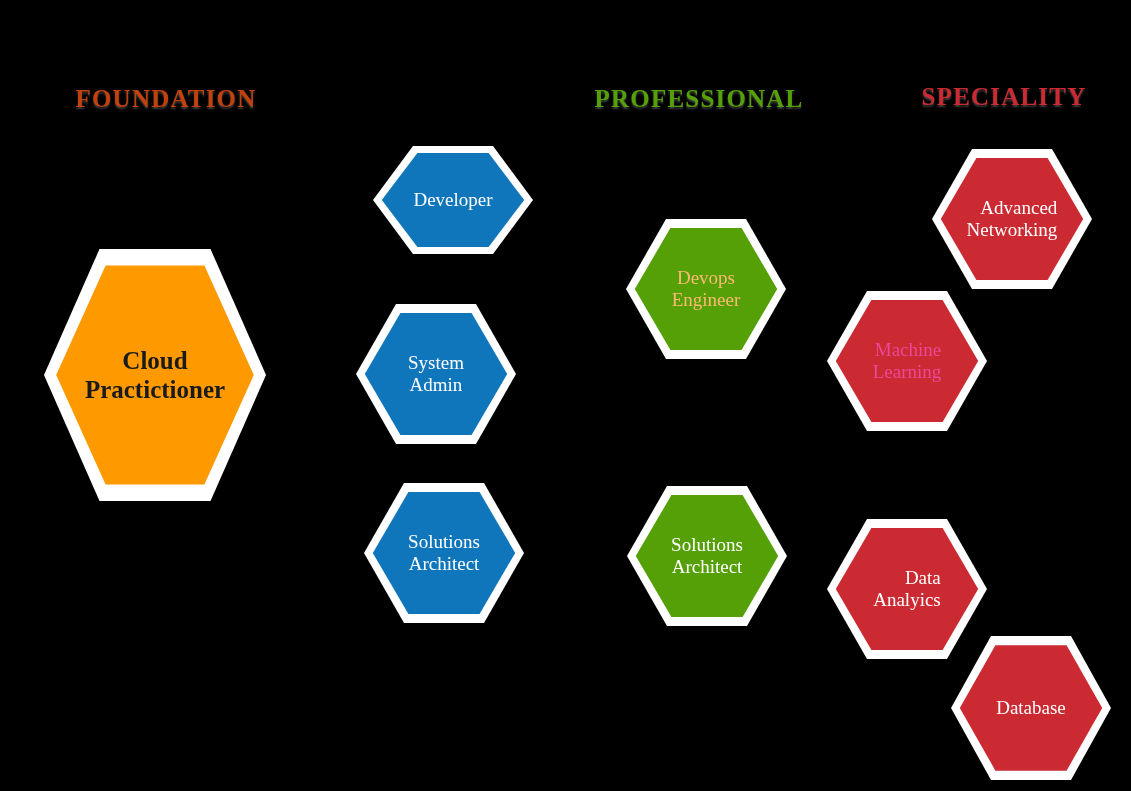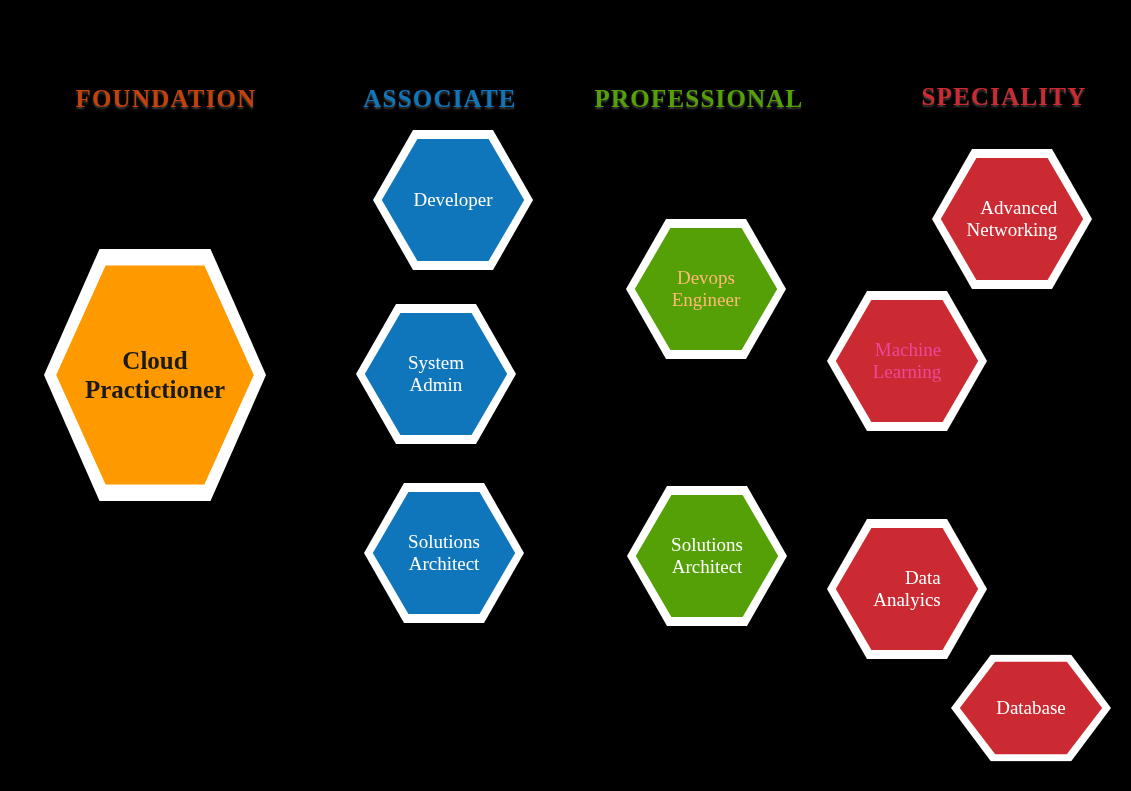--- a/index.html
+++ b/index.html
@@ -87,22 +87,21 @@
 <body>
 
 <div id="stage">
     <div class="col-header" style="left: 155px; top: 86px; color: #c2410c; margin-left: 11px;">FOUNDATION</div>
     <div class="hex sz-lg tone-orange" style="left: 155px; top: 375px; width: 222px; height: 252px;">
       <div class="plate"></div>
       <div class="body" style="background: rgb(255, 153, 0);"></div>
       <div class="label" style="color: rgb(26, 26, 26);">Cloud
 Practictioner</div>
     </div>
-    <div class="col-header" style="left: 440px; top: 86px; color: rgb(16, 118, 188);">ASSOCIATE</div>
-    <div class="hex sz-md tone-blue" style="left: 453px; top: 200px; width: 160px; height: 140px;">
+    <div class="hex sz-md tone-blue" style="left: 453px; top: 200px; width: 160px; height: 108px;">
       <div class="plate"></div>
       <div class="body" style="background: rgb(16, 118, 188);"></div>
       <div class="label" style="color: rgb(255, 255, 255);">Developer</div>
     </div>
     <div class="hex sz-md tone-blue" style="left: 436px; top: 374px; width: 160px; height: 140px;">
       <div class="plate"></div>
       <div class="body" style="background: rgb(16, 118, 188);"></div>
       <div class="label" style="color: rgb(255, 255, 255);">System
 Admin</div>
     </div>
@@ -137,18 +136,18 @@
       <div class="body" style="background: rgb(203, 42, 50);"></div>
       <div class="label" style="color: #ec4899;">Machine
 Learning</div>
     </div>
     <div class="hex sz-md tone-red" style="left: 907px; top: 589px; width: 160px; height: 140px;">
       <div class="plate"></div>
       <div class="body" style="background: rgb(203, 42, 50);"></div>
       <div class="label" style="color: rgb(255, 255, 255);">Data
 Analyics</div>
     </div>
-    <div class="hex sz-md tone-red" style="left: 1031px; top: 708px; width: 160px; height: 107px;">
+    <div class="hex sz-md tone-red" style="left: 1031px; top: 708px; width: 160px; height: 144px;">
       <div class="plate"></div>
       <div class="body" style="background: rgb(203, 42, 50);"></div>
       <div class="label" style="color: rgb(255, 255, 255);">Database</div>
     </div>
   </div>
 
 </body></html>

